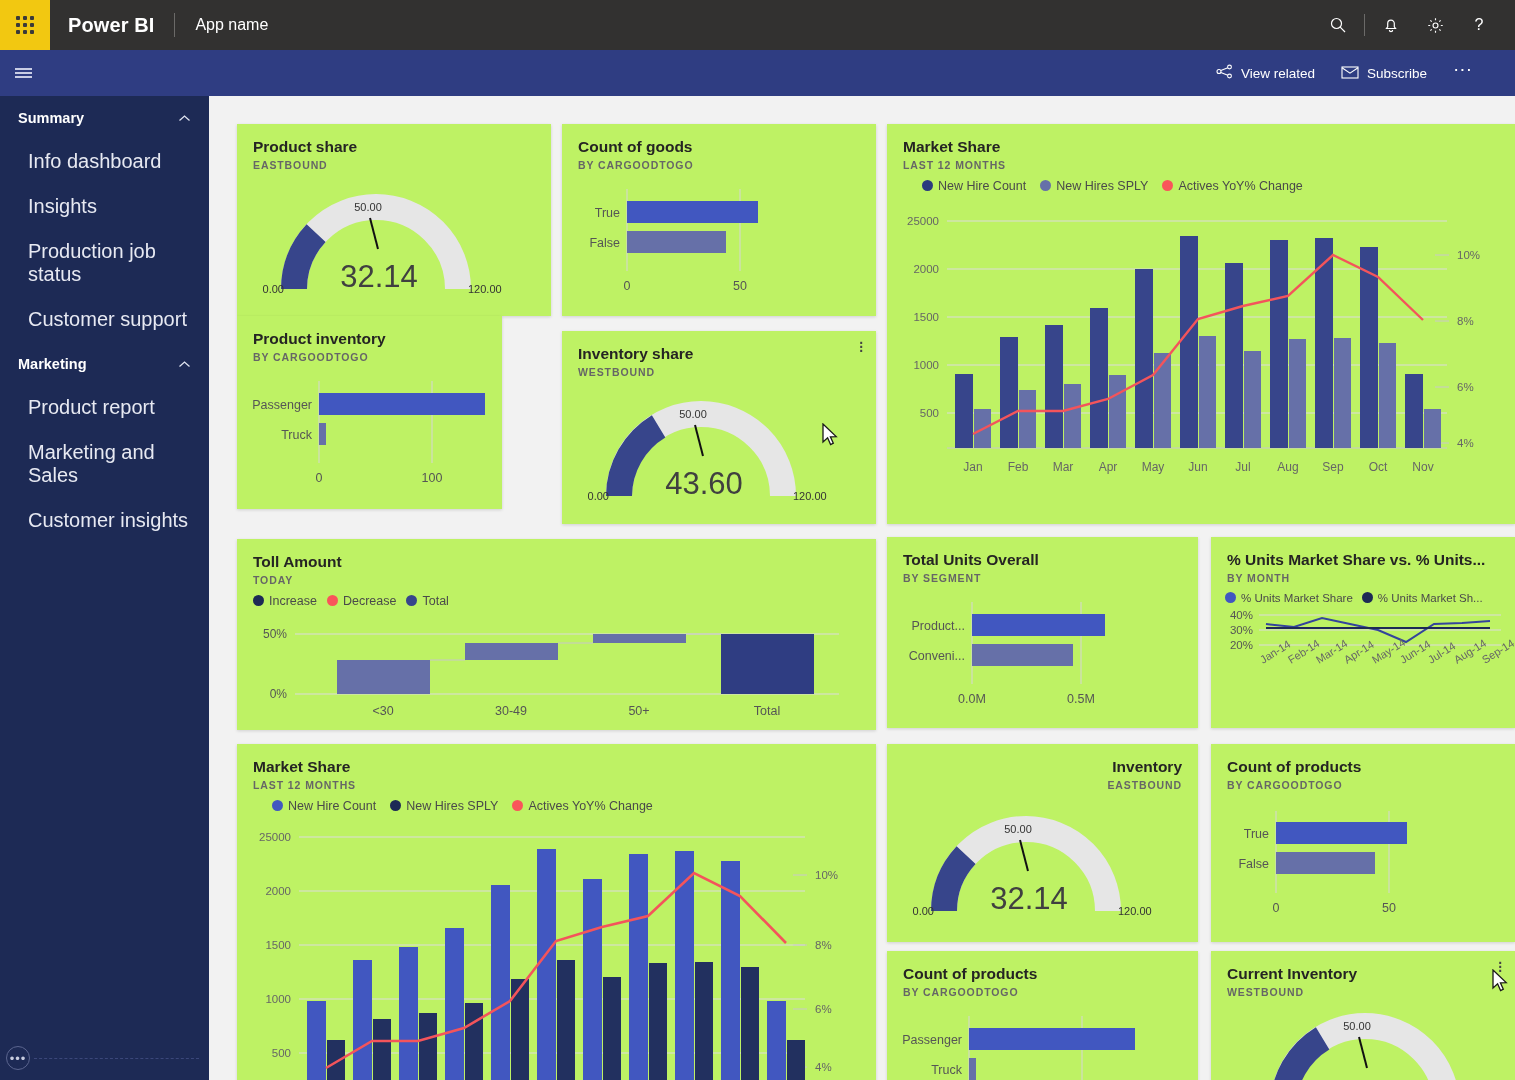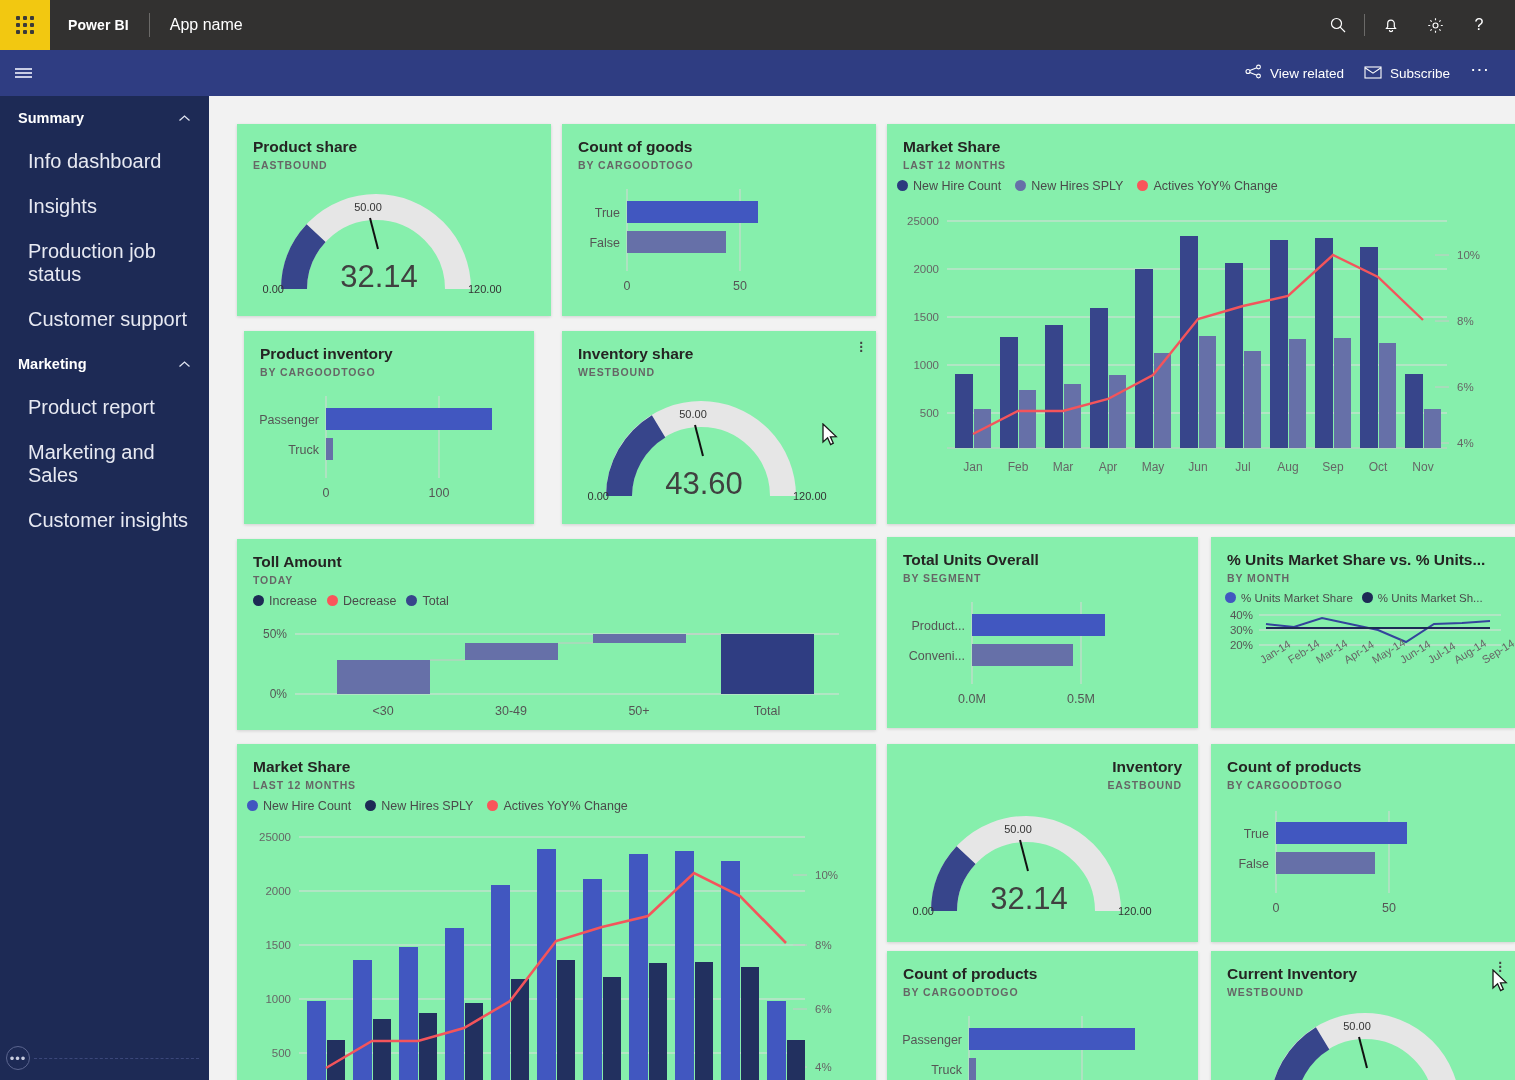--- a/index.html
+++ b/index.html
@@ -19,42 +19,42 @@
     width: 50px; height: 50px; background: #f2c811;
     display: flex; align-items: center; justify-content: center;
     cursor: pointer;
   }
   .waffle-grid {
     display: grid; grid-template-columns: repeat(3, 4px);
     grid-template-rows: repeat(3, 4px); gap: 3px;
   }
   .waffle-grid i { display: block; width: 4px; height: 4px; background: #3b3a39; border-radius: 1px; }
   .brand {
-    color: #fff; font-size: 14px; font-weight: bold; margin-left: 18px;
+    color: #fff; font-size: 20px; font-weight: bold; margin-left: 18px;
     letter-spacing: .1px; cursor: pointer;
   }
   .vsep { width: 1px; height: 24px; background: #6b6a68; margin: 0 20px; }
   .appname { color: #fff; font-size: 16px; cursor: pointer; }
   .topbar-right { margin-left: auto; display: flex; align-items: center; padding-right: 14px; }
   .ticon {
     width: 44px; height: 50px; display: flex; align-items: center; justify-content: center;
     color: #fff; cursor: pointer;
   }
   .ticon svg { display: block; }
   .topsep { width: 1px; height: 22px; background: #6b6a68; margin: 0 4px; }
 
   
   .actionbar {
     position: absolute; top: 50px; left: 0; width: 1515px; height: 46px;
     background: #2f3d82; display: flex; align-items: center;
   }
   .hamb { width: 46px; height: 46px; display: flex; align-items: center; justify-content: center; cursor: pointer; }
   .hamb span { display: block; width: 17px; height: 2px; background: #c9cde4; margin: 2px 0; }
   .hamb i { display: block; }
-  .ab-right { margin-left: auto; display: flex; align-items: center; padding-right: 16px; }
+  .ab-right { margin-left: auto; display: flex; align-items: center; padding-right: 33px; gap: 6px; }
   .ab-item {
     display: flex; align-items: center; gap: 8px; color: #fff;
     font-size: 13.5px; padding: 6px 10px; cursor: pointer;
   }
   .ab-dots { color:#fff; font-size: 19px; padding: 0 10px 8px 10px; cursor: pointer; line-height: 10px; }
 
   
   .sidebar {
     position: absolute; top: 96px; left: 0; width: 209px; height: 984px;
     background: #1d2a55;
@@ -78,37 +78,37 @@
   }
   .dash-line { flex: 1; border-top: 1px dashed #3b477a; margin: 0 10px 0 4px; }
 
   
   .canvas {
     position: absolute; top: 96px; left: 209px;
     width: 1306px; height: 984px; background: #f2f2f2;
     padding: 28px 0 0 28px;
   }
   .card {
-    position: absolute; background: #86efac;
+    position: absolute; background: #bef264;
     box-shadow: 0 1px 3px rgba(0,0,0,.14);
   }
   .card-title { font-size: 15.5px; font-weight: bold; color: #252423; line-height: 1.15; }
   .card-sub {
     font-size: 10.5px; color: #666; letter-spacing: .9px;
     font-weight: bold; margin-top: 3px;
   }
   .card-head { padding: 14px 16px 0 16px; position: relative; }
   .ellipsis-menu {
     position: absolute; top: 10px; right: 12px; color: #444;
     font-size: 14px; line-height: 4px; cursor: pointer; letter-spacing: 0;
   }
   .ellipsis-menu b { display:block; }
 
   
-  .legend { display: flex; gap: 14px; padding: 8px 16px 0 10px; flex-wrap: nowrap; }
+  .legend { display: flex; gap: 14px; padding: 8px 16px 0 35px; flex-wrap: nowrap; }
   .legend-item { display: flex; align-items: center; gap: 5px; font-size: 12.5px; color: #4a4a4a; white-space: nowrap; }
   .legend-dot { width: 11px; height: 11px; border-radius: 50%; flex: none; }
 
   .cursor { position: absolute; pointer-events: none; }
 
   svg text { font-family: "Liberation Sans", sans-serif; }
 </style>
 </head>
 <body>
 
@@ -339,21 +339,21 @@
       <text x="266" y="278" text-anchor="middle" font-size="12" fill="#666">May</text>
       <text x="311" y="278" text-anchor="middle" font-size="12" fill="#666">Jun</text>
       <text x="356" y="278" text-anchor="middle" font-size="12" fill="#666">Jul</text>
       <text x="401" y="278" text-anchor="middle" font-size="12" fill="#666">Aug</text>
       <text x="446" y="278" text-anchor="middle" font-size="12" fill="#666">Sep</text>
       <text x="491" y="278" text-anchor="middle" font-size="12" fill="#666">Oct</text>
       <text x="536" y="278" text-anchor="middle" font-size="12" fill="#666">Nov</text>
     </svg>
   </div>
 
-  <div class="card" style="left:28px; top:235px; width:290px; height:193px;margin-left:7px;">
+  <div class="card" style="left:28px; top:220px; width:265px; height:193px;">
     <div class="card-head">
       <div class="card-title">Product inventory</div>
       <div class="card-sub">BY CARGOODTOGO</div>
     </div>
     <svg width="314" height="130" viewBox="0 0 314 130">
       <line x1="82" y1="18" x2="82" y2="100" stroke="#d6d6d6"></line>
       <line x1="195" y1="18" x2="195" y2="100" stroke="#d6d6d6"></line>
       <rect x="82" y="30" width="166" height="22" fill="#4157c0"></rect>
       <rect x="82" y="60" width="7" height="22" fill="#6670a8"></rect>
       <text x="75" y="46" text-anchor="end" font-size="12.5" fill="#555">Passenger</text>

